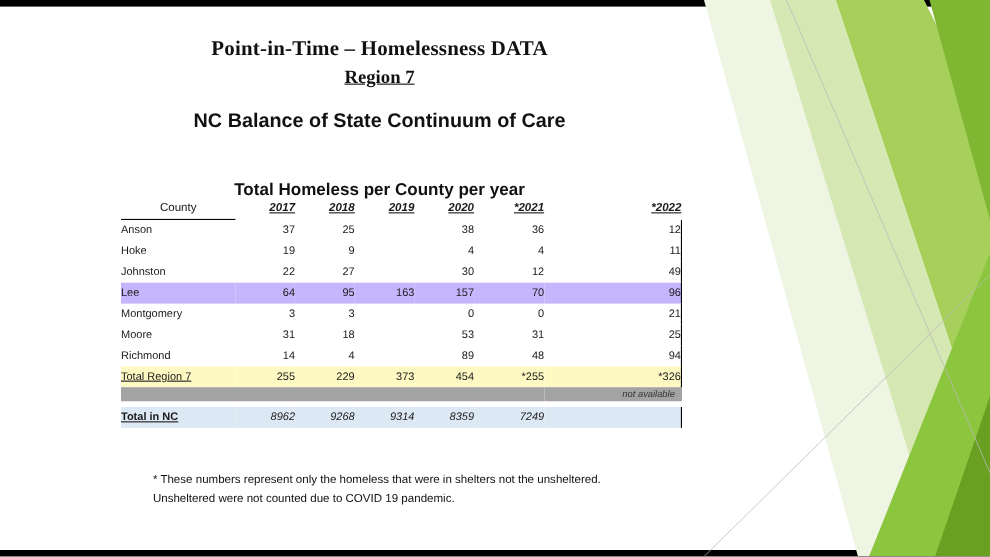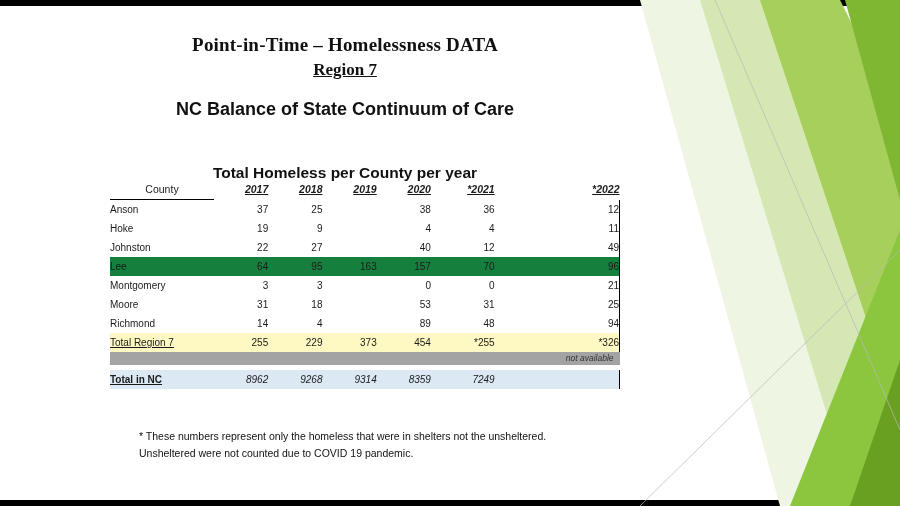--- a/index.html
+++ b/index.html
@@ -132,21 +132,21 @@
   td.num {
     text-align: right;
     padding-right: 6px;
     border-right: 1px solid #000;
     border-bottom: 1px solid #000;
   }
   td.num.last {
     border-right: 1px solid #000;
   }
   tr.row-lee td {
-    background: #15803d;
+    background: #c4b5fd;
   }
   tr.total-region td {
     font-weight: normal;
     background: #fef9c3;
     border-bottom: 0;
     border-right: 0;
   }
   tr.total-region td.county {
     text-decoration: underline;
     border-right: 0;
@@ -251,21 +251,21 @@
           <td class="num"></td>
           <td class="num">4</td>
           <td class="num">4</td>
           <td class="num last">11</td>
         </tr>
         <tr>
           <td class="county">Johnston</td>
           <td class="num">22</td>
           <td class="num">27</td>
           <td class="num"></td>
-          <td class="num">40</td>
+          <td class="num">30</td>
           <td class="num">12</td>
           <td class="num last">49</td>
         </tr>
         <tr class="row-lee">
           <td class="county">Lee</td>
           <td class="num">64</td>
           <td class="num">95</td>
           <td class="num">163</td>
           <td class="num">157</td>
           <td class="num">70</td>

